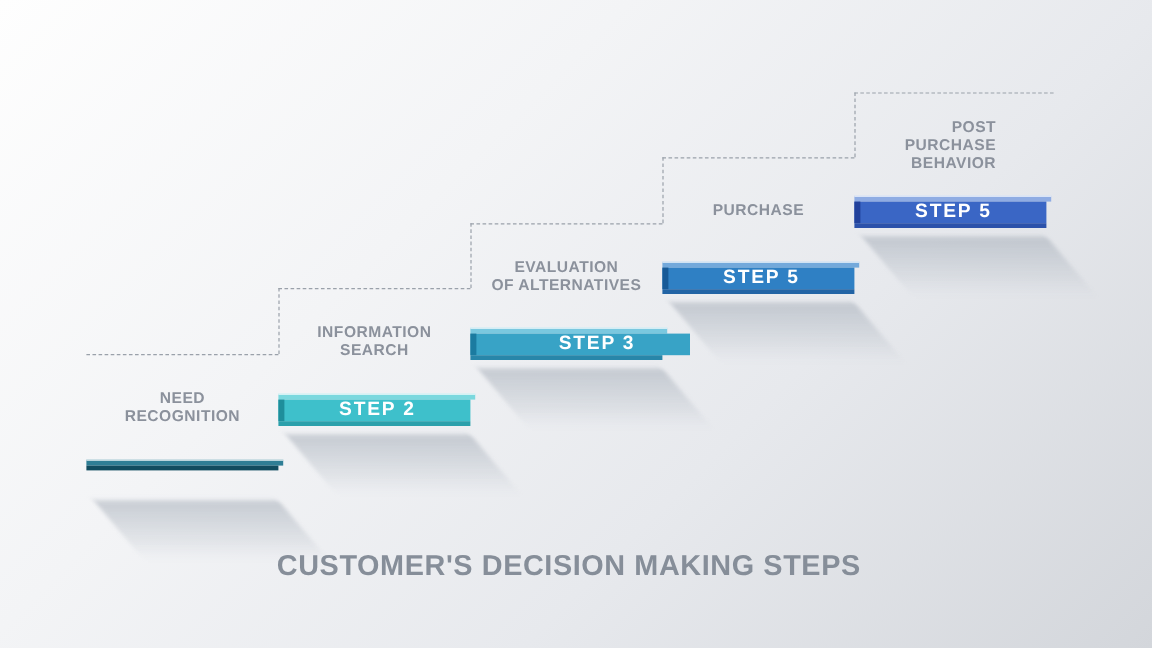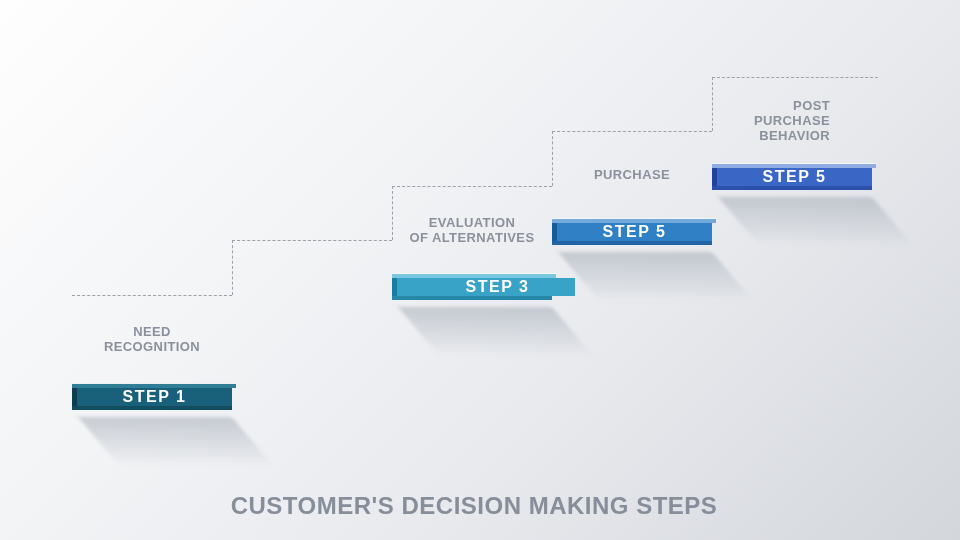--- a/index.html
+++ b/index.html
@@ -59,21 +59,21 @@
     font-weight:bold;
     font-size:16px;
     letter-spacing:1.5px;
   }
   .bar-base{
     position:relative;
     height:4px;width:160px;
   }
   .main-title{
     position:absolute;
-    left:0;top:492px;width:948px;
+    left:0;top:458px;width:948px;
     text-align:center;
     color:#868e99;
     font-weight:bold;
     font-size:24px;
     letter-spacing:0.5px;
   }
 </style>
 </head>
 <body>
 
@@ -87,26 +87,33 @@
   <div class="dash-v" style="left:552px;top:131px;height:55px;"></div>
   <div class="dash-h" style="left:552px;top:131px;width:160px;"></div>
   <div class="dash-v" style="left:712px;top:77px;height:54px;"></div>
   <div class="dash-h" style="left:712px;top:77px;width:166px;"></div>
 
   <div class="step" style="left:72px;top:383px;">
     <div class="step-label" style="top:-88px;height:88px;">NEED
 RECOGNITION</div>
     <div class="bar-shadow"></div>
     <div class="bar-lip" style="background: rgb(47, 126, 149);"></div>
-    <div class="bar-face" style="background: rgb(25, 96, 123); border-left-color: rgb(14, 61, 79); color: rgb(255, 255, 255);">
-        <span>STEP 1</span>
-      </div>
     <div class="bar-base" style="background: rgb(17, 76, 95);"></div>
   </div>
 
+  <div class="step" style="left:232px;top:328px;">
+    <div class="step-label" style="top:-88px;height:88px;">INFORMATION
+SEARCH</div>
+    <div class="bar-shadow"></div>
+    <div class="bar-lip" style="background: rgb(123, 216, 222);"></div>
+    <div class="bar-face" style="background: rgb(62, 192, 203); border-left-color: rgb(30, 142, 155); color: rgb(255, 255, 255);">
+        <span>STEP 2</span>
+      </div>
+    <div class="bar-base" style="background: rgb(43, 160, 171);"></div>
+  </div>
 
   <div class="step" style="left:392px;top:273px;">
     <div class="step-label" style="top:-87px;height:87px;">EVALUATION
 OF ALTERNATIVES</div>
     <div class="bar-shadow"></div>
     <div class="bar-lip" style="background: rgb(122, 200, 223);"></div>
     <div class="bar-face" style="background: rgb(56, 163, 198); border-left-color: rgb(27, 123, 160); color: rgb(255, 255, 255); padding-left: 23px;">
         <span>STEP 3</span>
       </div>
     <div class="bar-base" style="background: rgb(40, 134, 169);"></div>

